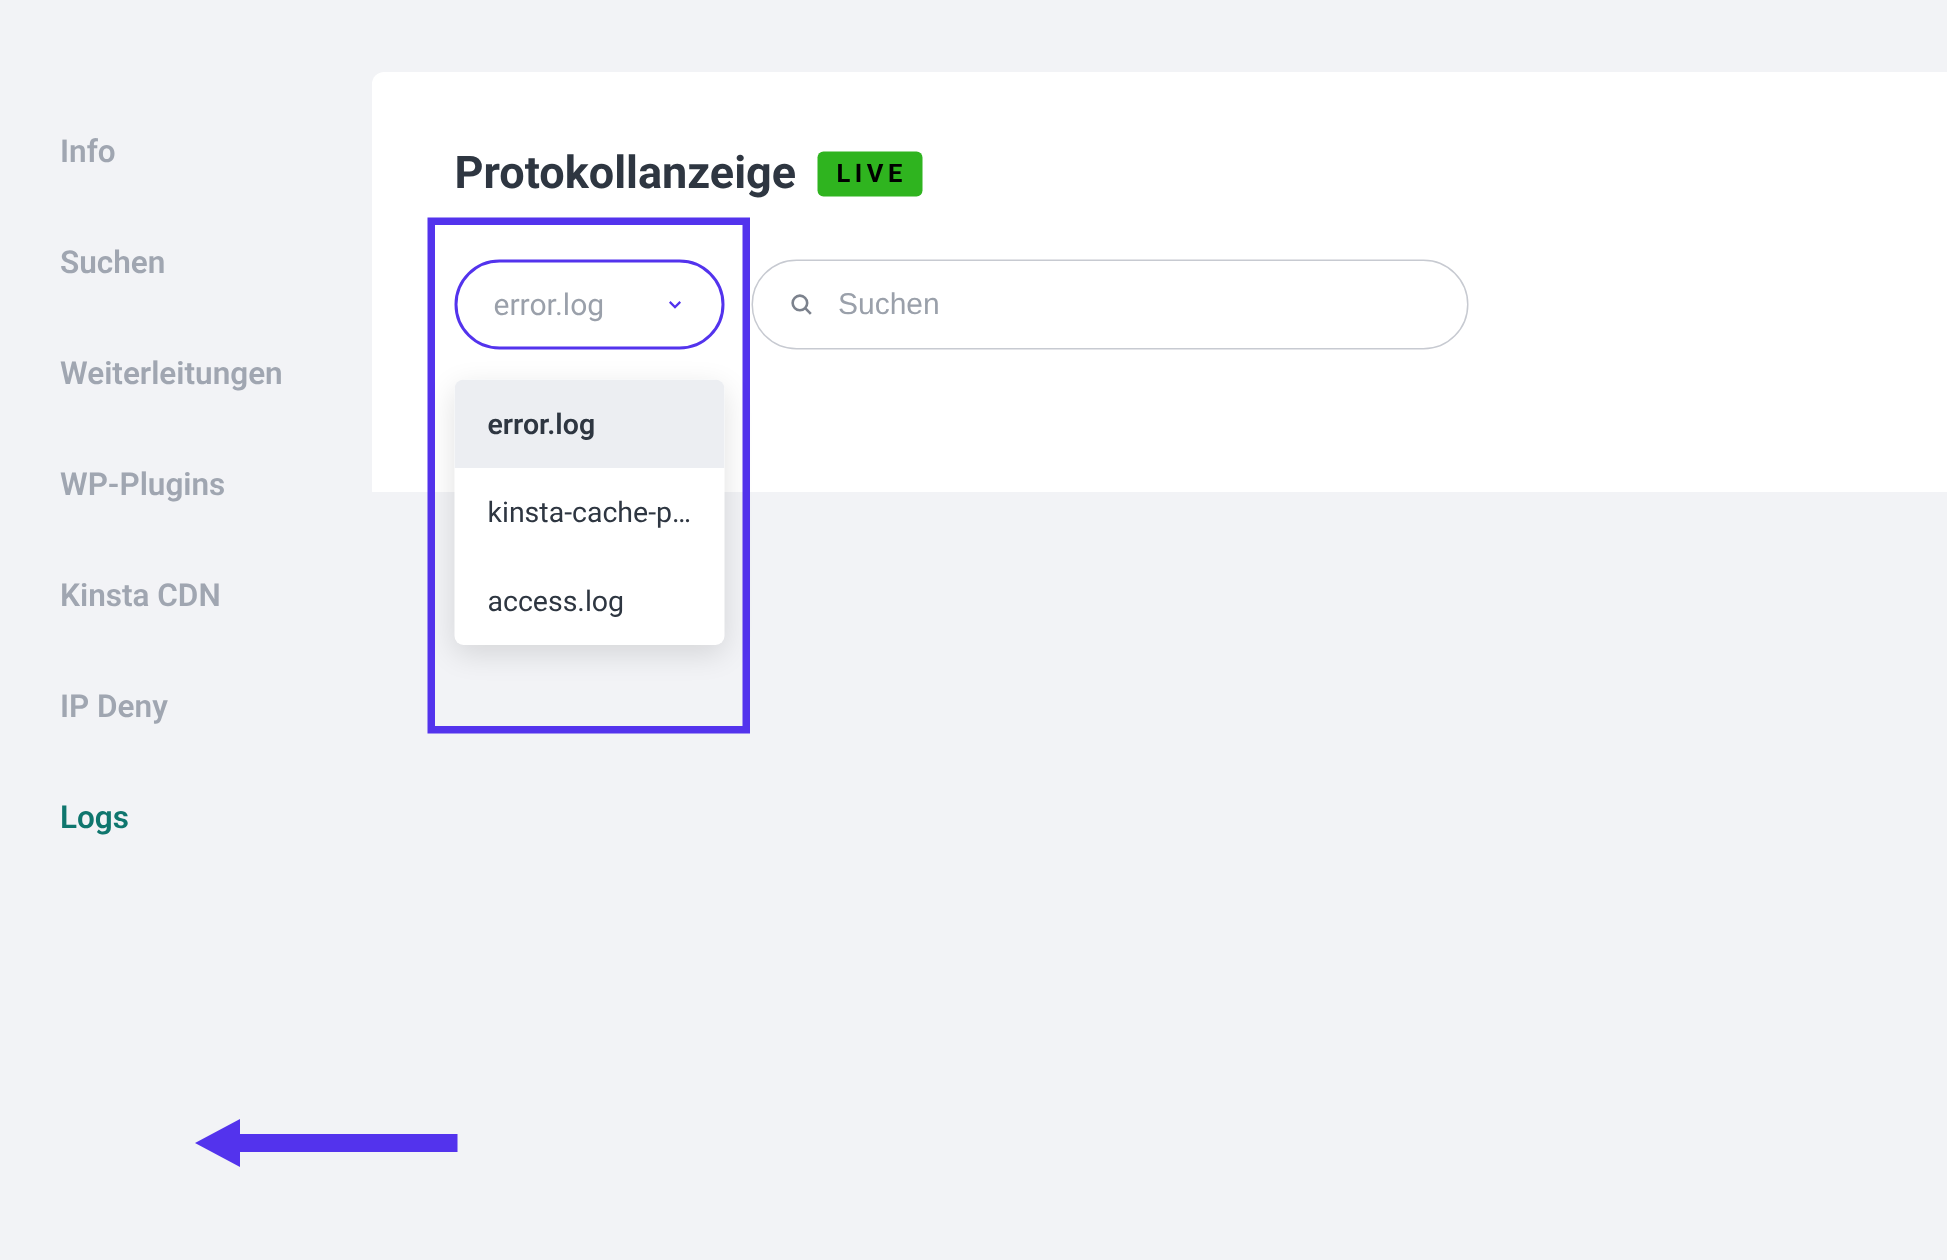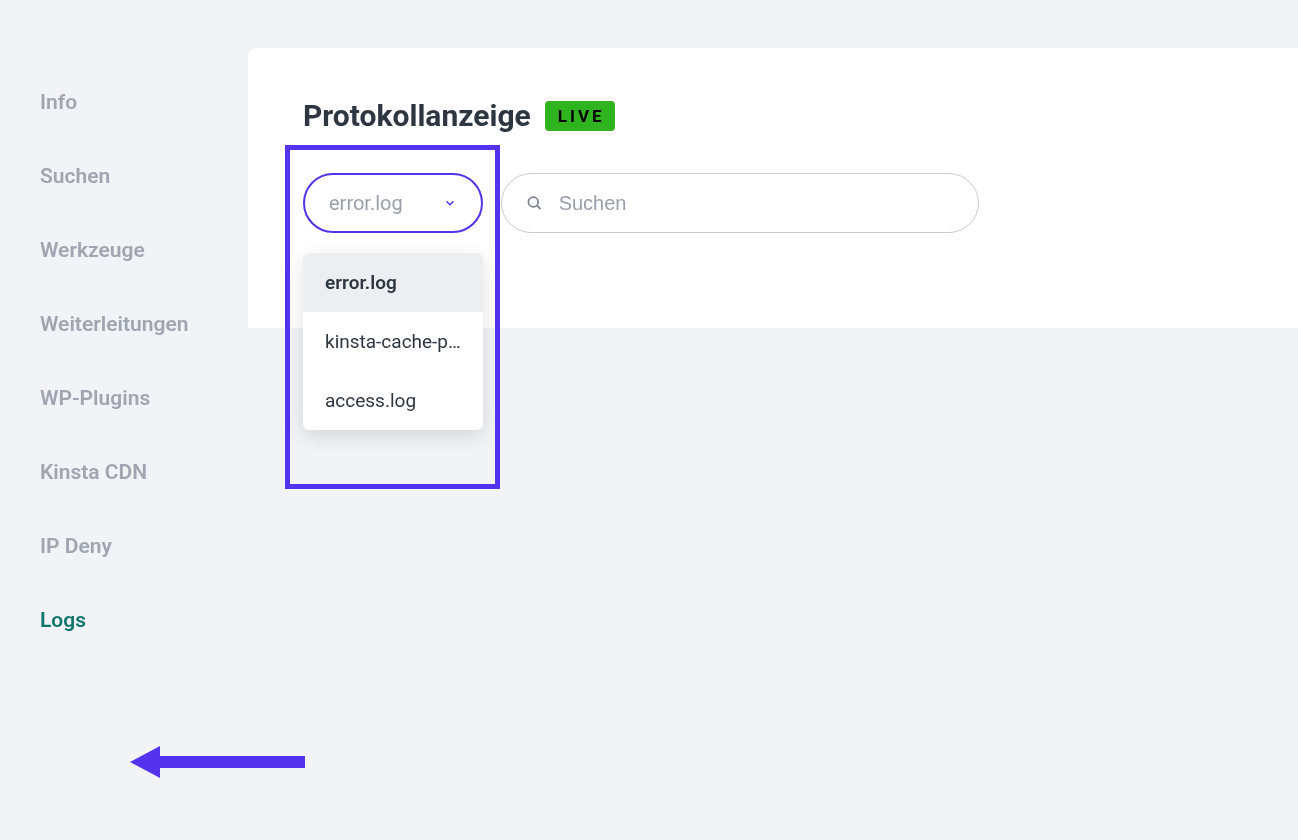--- a/index.html
+++ b/index.html
@@ -155,23 +155,20 @@
 <body>
 
 <nav class="sidebar">
   <div class="sidebar-item">
     <span>Info</span>
   </div>
   <div class="sidebar-item">
     <span>Suchen</span>
   </div>
   <div class="sidebar-item">
-    <span>Werkzeuge</span>
-  </div>
-  <div class="sidebar-item">
     <span>Weiterleitungen</span>
   </div>
   <div class="sidebar-item">
     <span>WP-Plugins</span>
   </div>
   <div class="sidebar-item">
     <span>Kinsta CDN</span>
   </div>
   <div class="sidebar-item">
     <span>IP Deny</span>

